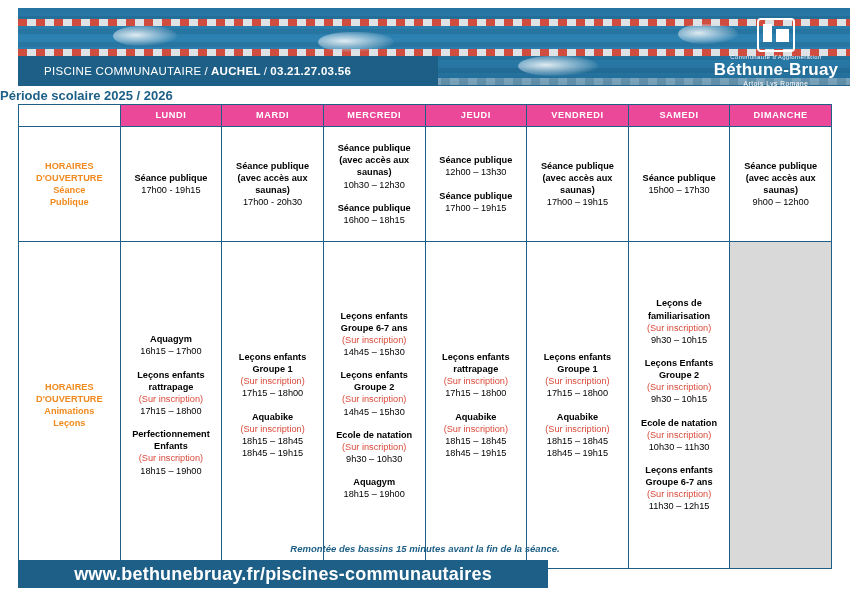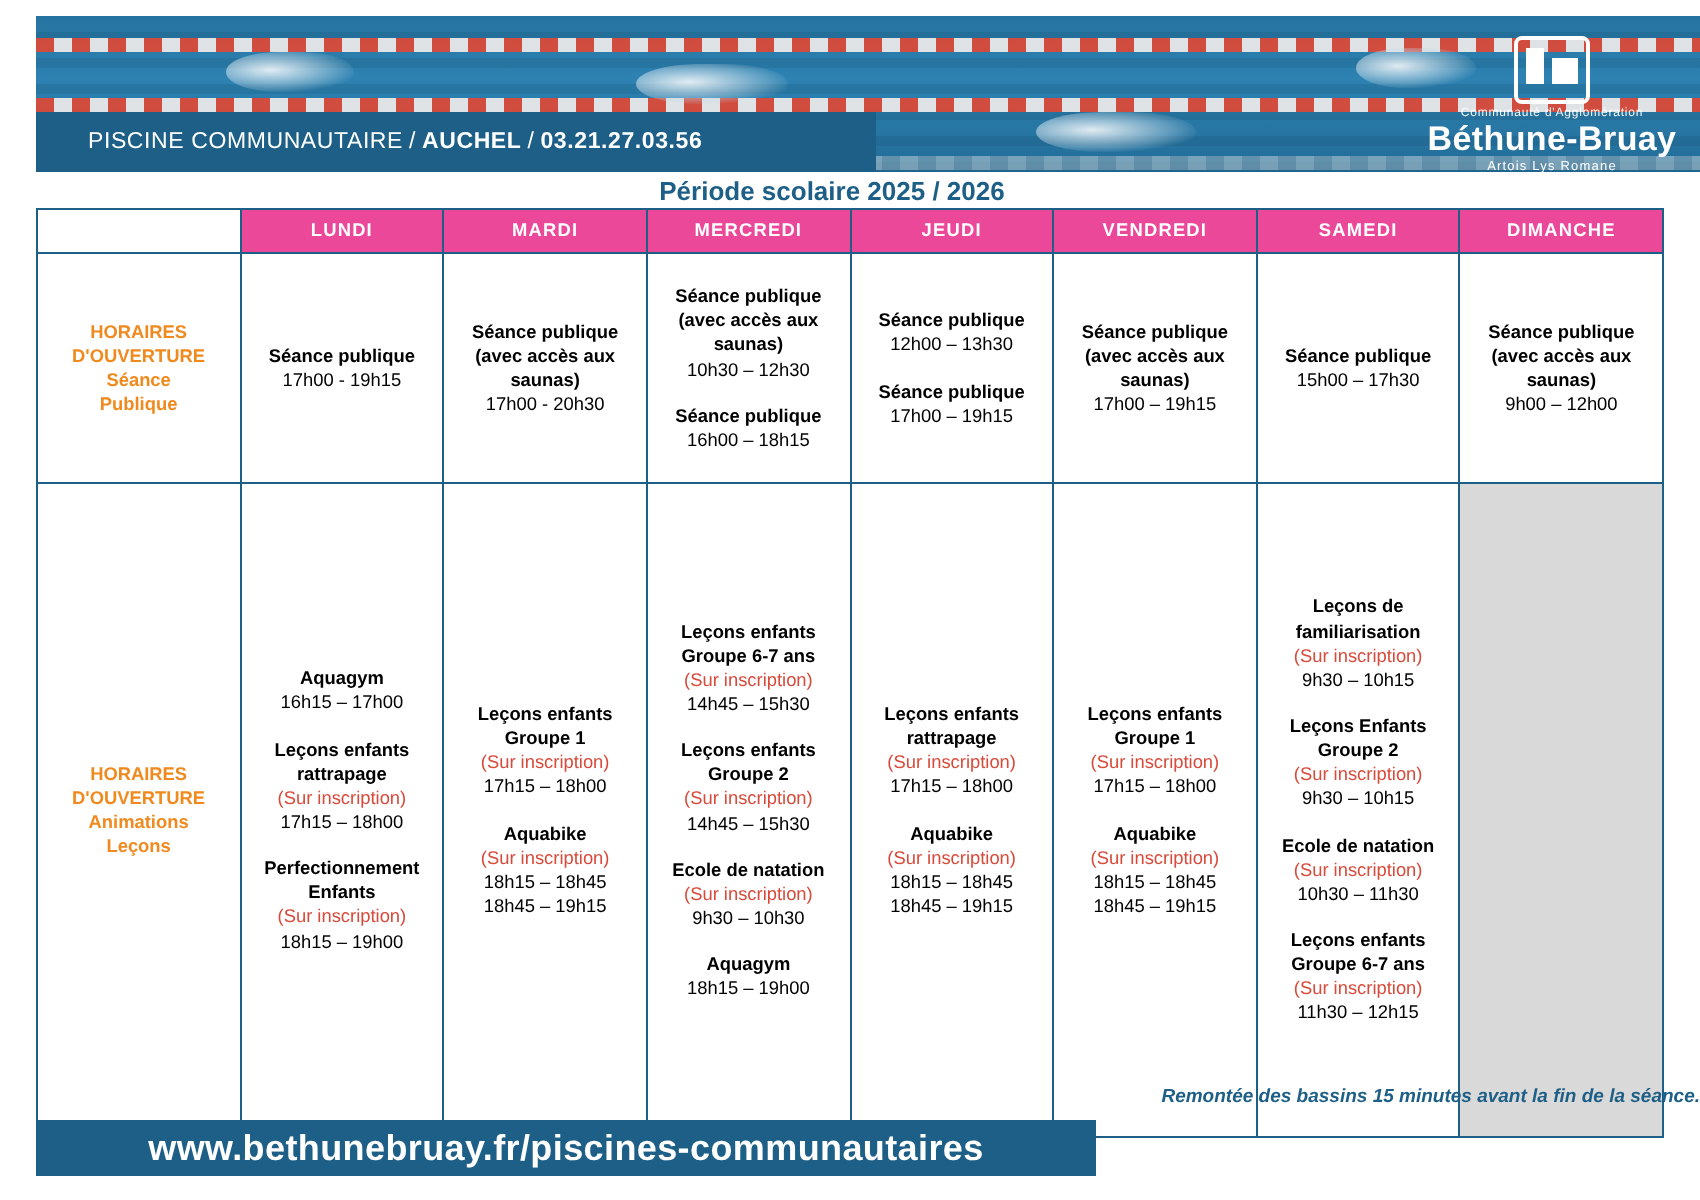--- a/index.html
+++ b/index.html
@@ -98,21 +98,21 @@
   }
   .logo .logo-sup { font-size: 6px; letter-spacing:.4px; opacity:.95; }
   .logo .logo-main { font-size: 17px; font-weight: bold; letter-spacing:.2px; }
   .logo .logo-sub { font-size: 6.5px; letter-spacing: .6px; }
 
   
   .period {
     position: absolute;
     left: 0; top: 88px;
     width: 832px;
-    text-align: center;
+    text-align: left;
     color: #1d5f86;
     font-size: 13px;
     font-weight: bold;
   }
 
   
   table.sched {
     position: absolute;
     left: 18px; top: 104px;
     width: 814px;
@@ -155,21 +155,21 @@
   .cell-block + .cell-block { margin-top: 9px; }
   .b { font-weight: bold; }
   .insc { color: #d94a3a; }
   .grey-cell { background: #d9d9d9; }
 
   
   .footnote {
     position: absolute;
     left: 0; top: 543px;
     width: 850px;
-    text-align: right;
+    text-align: center;
     color: #1d5f86;
     font-size: 9.5px;
     font-style: italic;
     font-weight: bold;
   }
   .urlbar {
     position: absolute;
     left: 18px; top: 560px;
     width: 530px; height: 28px;
     background: #1d5f86;

